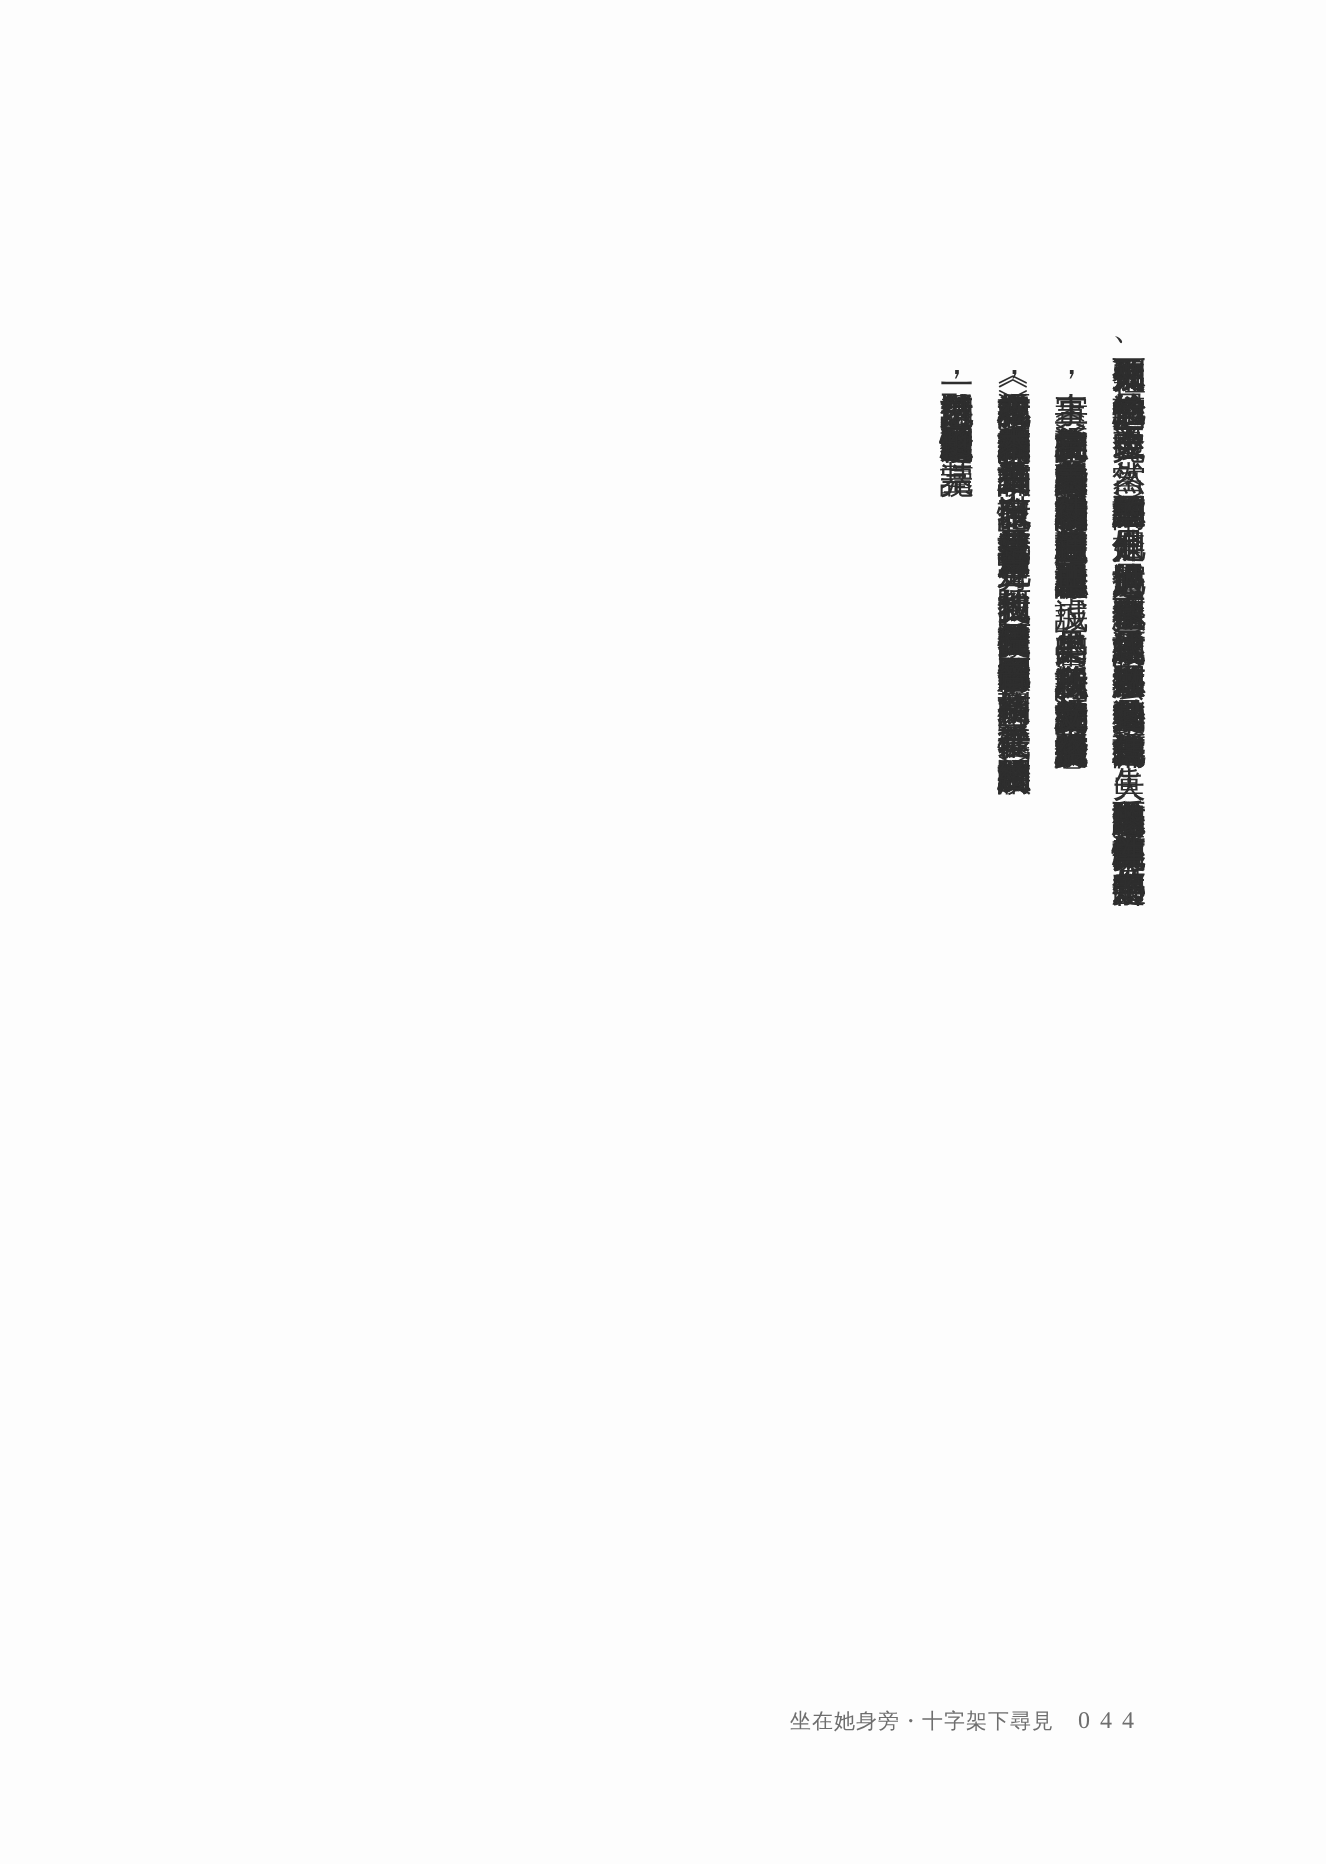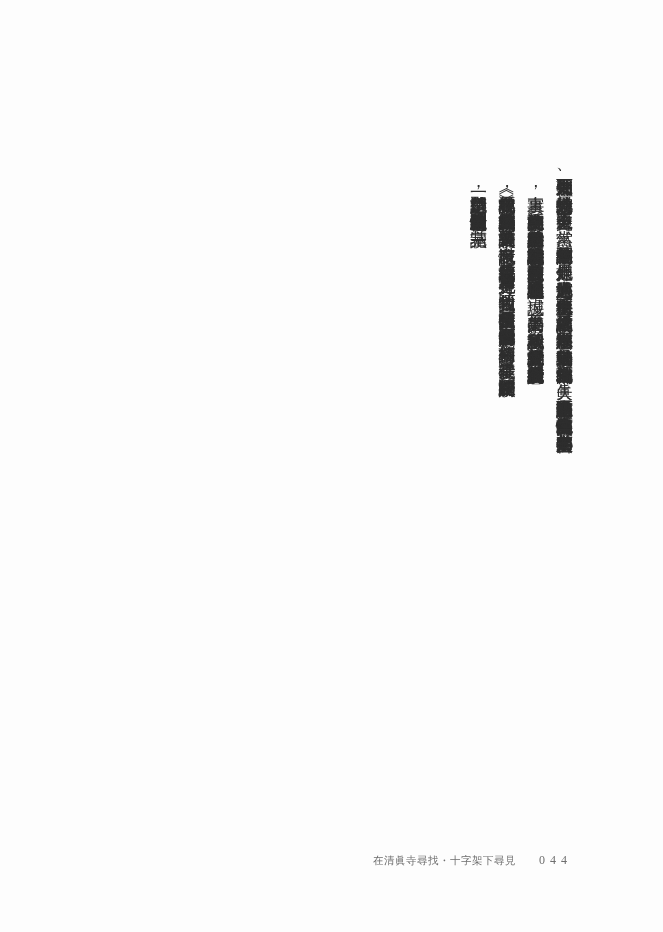--- a/index.html
+++ b/index.html
@@ -53,34 +53,34 @@
   .running-footer {
     position: absolute;
     top: 853px;
     right: 91px;
     font-size: 10.5px;
     color: var(--footer);
     letter-spacing: 0.5px;
     white-space: nowrap;
   }
   .pagenum {
-    margin-left: 23px;
+    margin-left: 12px;
     font-size: 12px;
     letter-spacing: 5px;
   }
 </style>
 </head>
 <body>
 
 <div class="page">
 
   <main class="text-block">
     <p class="para no-indent">大天使加百列那裡聽來、轉述給他的抄寫員之後，完全不曾更改過。當然，《古蘭經》並不是穆罕默德創作的，他只是一個媒介，透過他將之揭露於人世，而穆罕默德也不負使命，維護了《古蘭經》的原本形式。如果穆罕默德沒有那麼做，或是其中字句曾稍加變動過，《古蘭經》就會無法彌補地失傳、失眞。然而這種語言的缺陷是令人難以想像的，沒有人曾懷疑《古蘭經》流傳的完美性，其中字字句句一定都是盡善盡美的。</p>
     <p class="para">事實上，由於強調《古蘭經》的文字本身，導致許多穆斯林忽略了這些文字的意義。時時背誦或誦讀《古蘭經》的穆斯林被視爲「虔誠」的信徒：假若將《古蘭經》的意義融會貫通，這樣的穆斯林會被認爲不過是「研讀」了這本聖典。虔誠，是更高的榮譽。我所認識的穆斯林，大多數都能背誦好幾章《古蘭經》經文，但很少有人能說明那些經文的意義或前後脈絡。</p>
     <p class="para"><span>我母親把《古蘭經》牢記在心，並教導我們姊弟倆誦讀《古蘭經》及其譯本，不過首要是誦讀《古蘭經》。自我有記憶以來，母親每天都讓我戴上塔基亞</span><span class="note">（注：穆斯林男性所戴的無簷小帽）</span><span>坐在她身旁，教我阿拉伯文。我的阿拉伯文啓蒙書是《基礎》，內容包括不同形態的阿拉伯字母和它們的個別發音。搬到蘇格蘭後，我從《基礎》「畢業」了，終於得以開始閱讀《古蘭經》。</span></p>
     <p class="para">之所以清楚記得那一刻，是因爲我短暫的雀躍之情被恐懼給擊倒了。讀完《基</p>
   </main>
 
   <footer class="running-footer">
-    <span>在清眞寺尋找・十字架下尋見</span><span class="pagenum">044</span>
+    <span>坐在她身旁・十字架下尋見</span><span class="pagenum">044</span>
   </footer>
 
 </div>
 
 </body></html>

